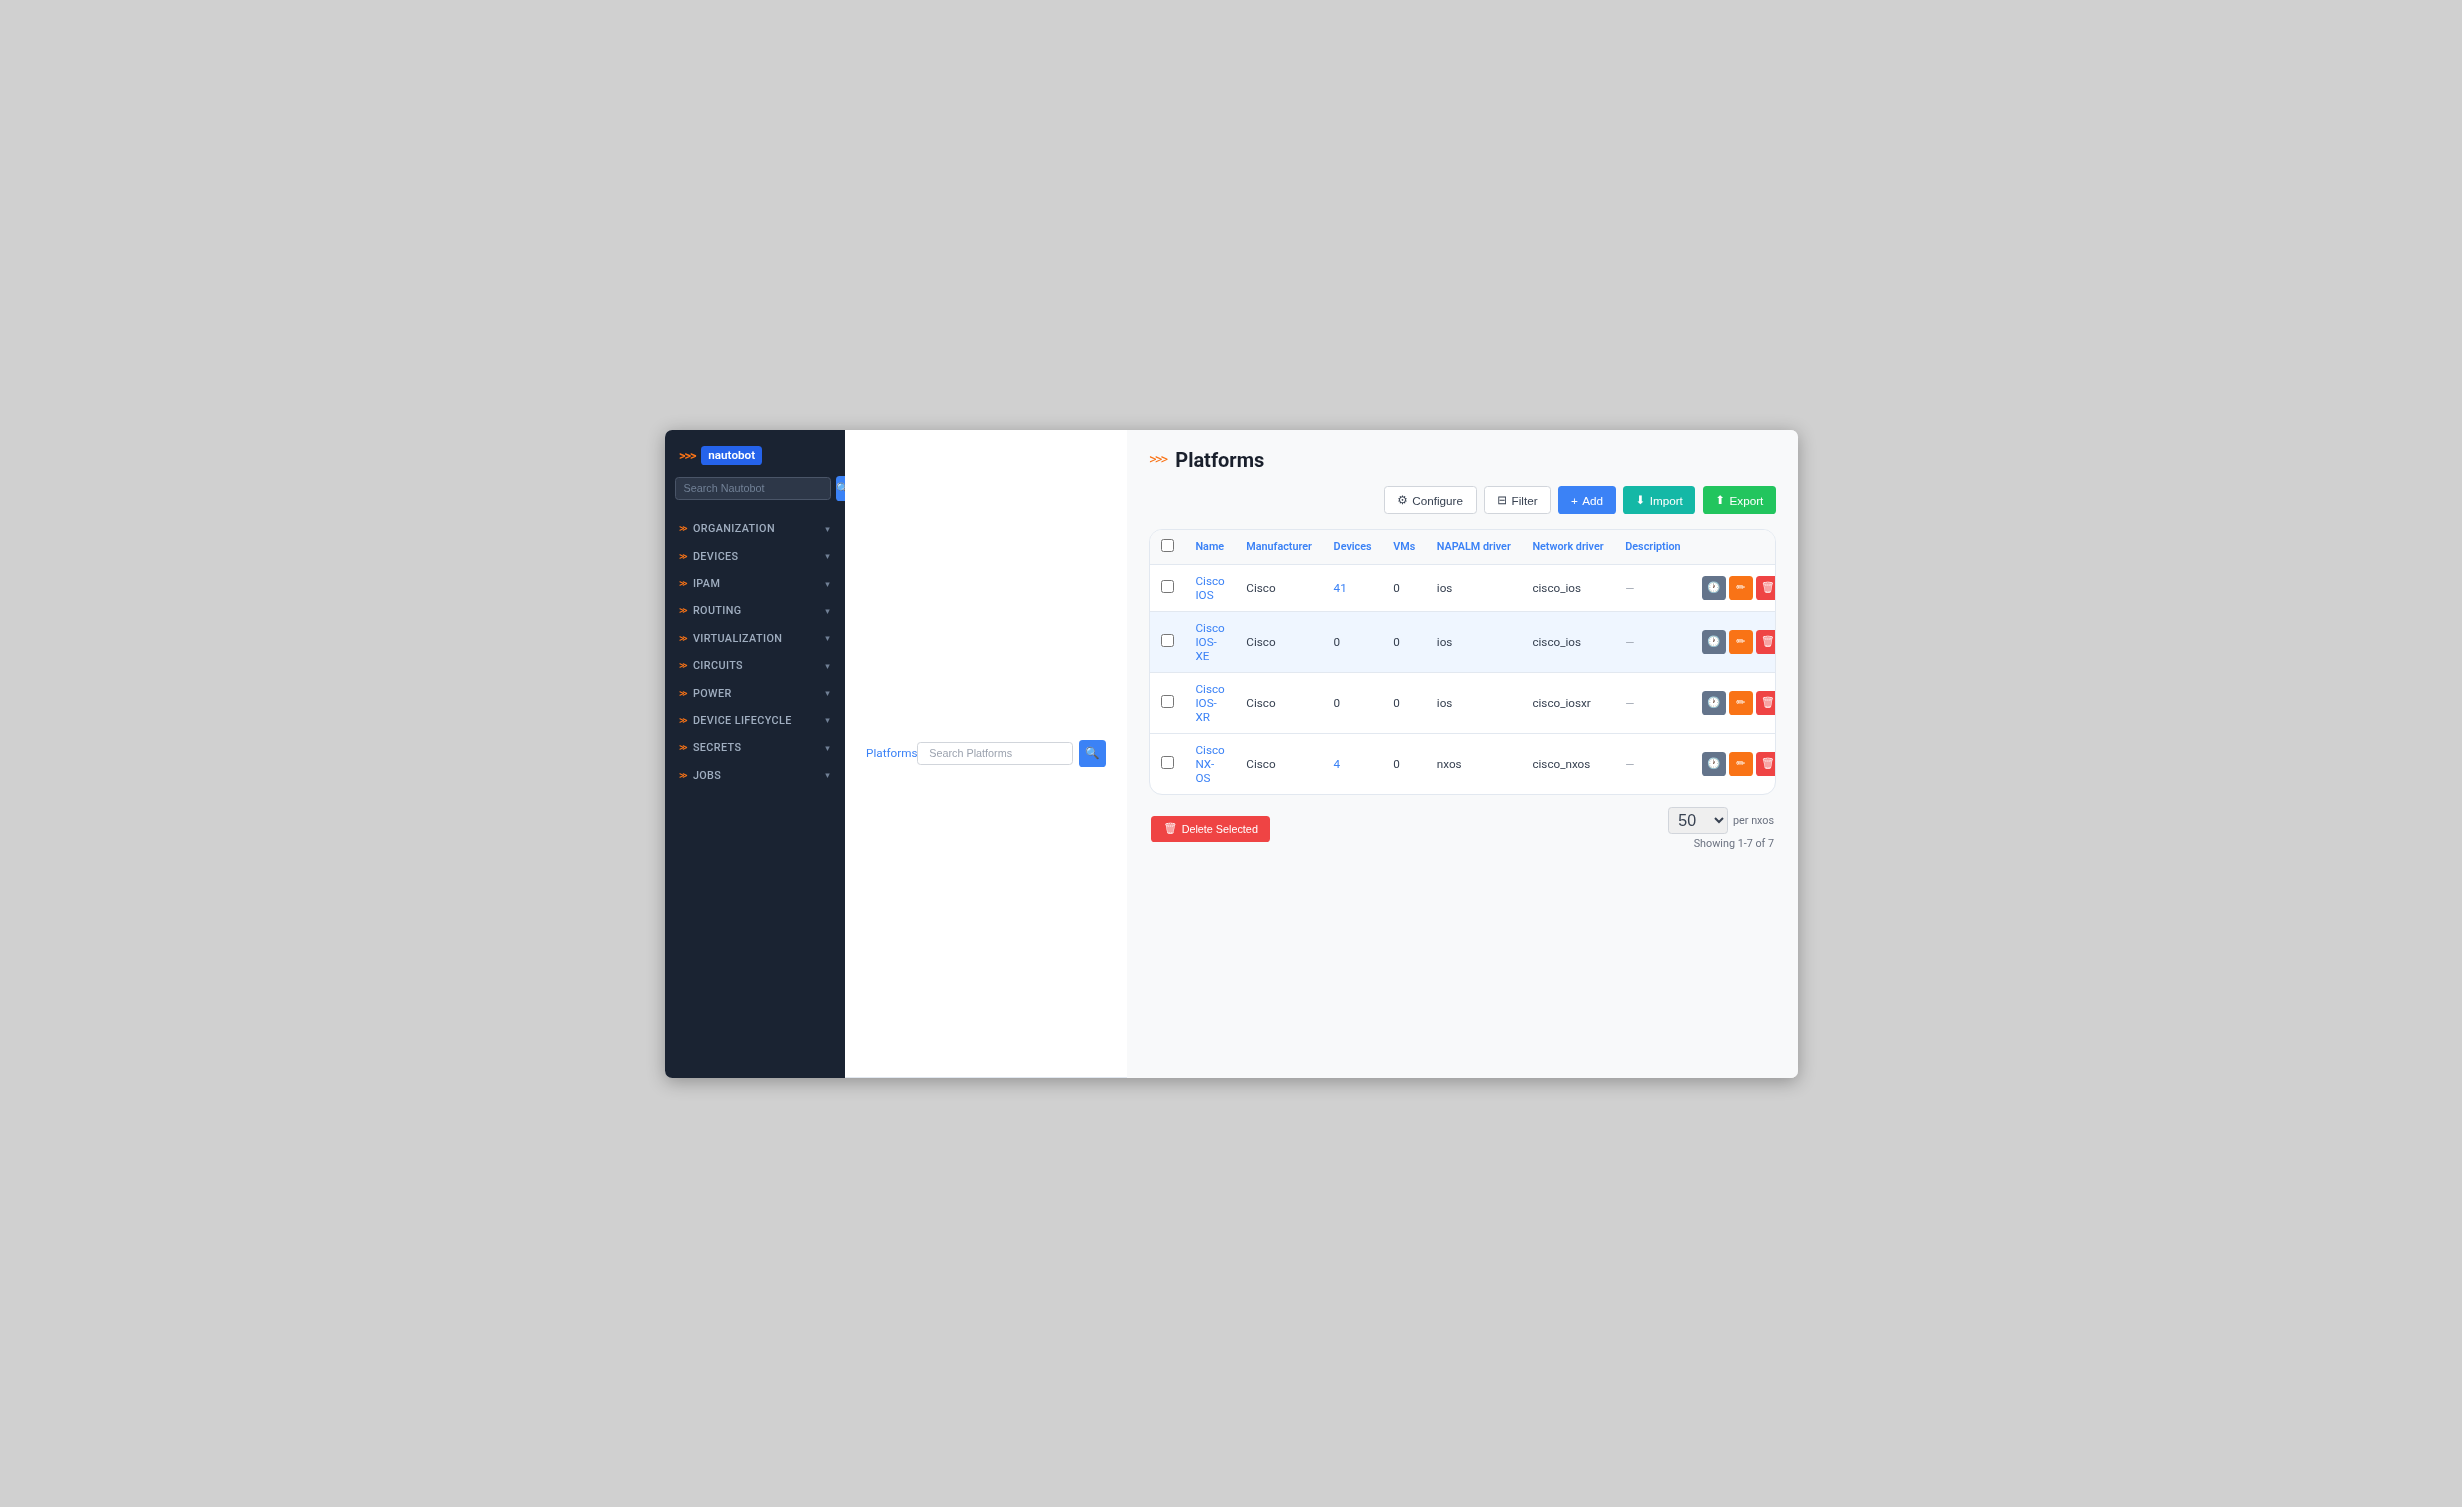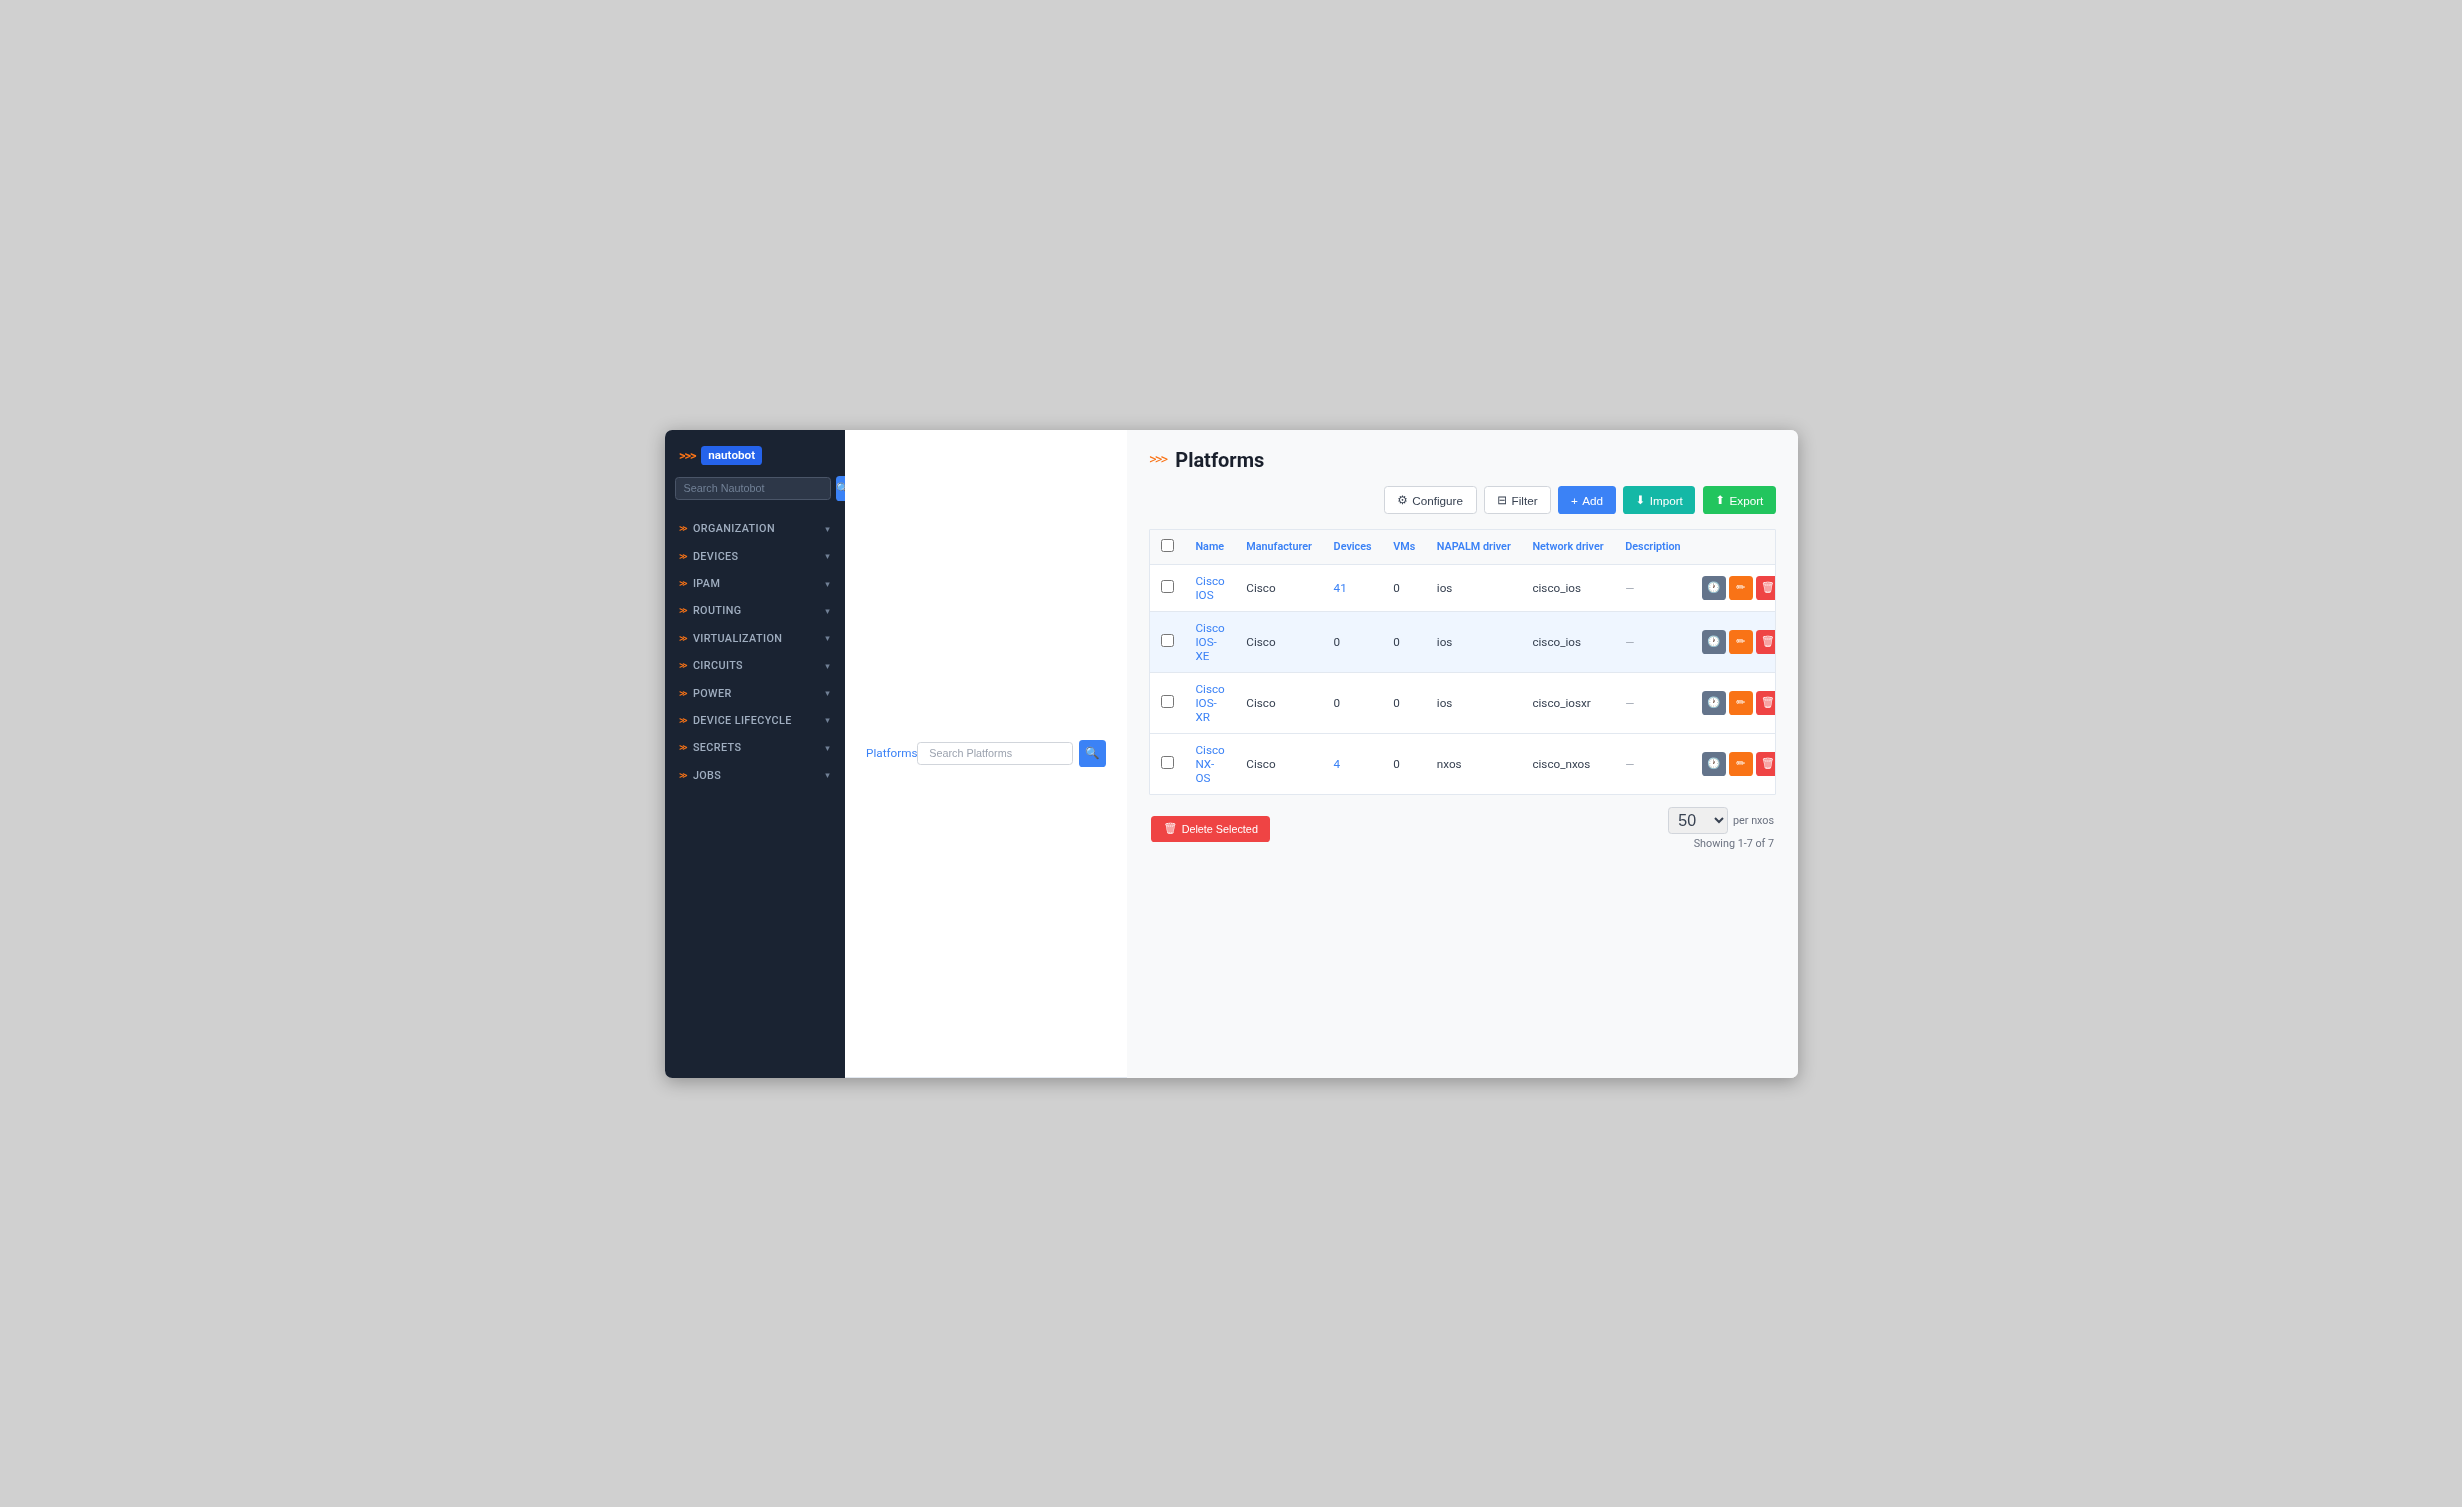--- a/index.html
+++ b/index.html
@@ -215,21 +215,21 @@
     }
     .btn-red {
       background: #ef4444;
       color: white;
       font-size: 10.8px;
     }
     
     .table-wrapper {
       background: white;
       border: 0.9px solid #e2e8f0;
-      border-radius: 1px;
+      border-radius: 13px;
       overflow: hidden;
     }
     table {
       width: 100%;
       border-collapse: collapse;
     }
     thead tr {
       background: #f8f9fa;
       border-bottom: 1.8px solid #e2e8f0;
     }

